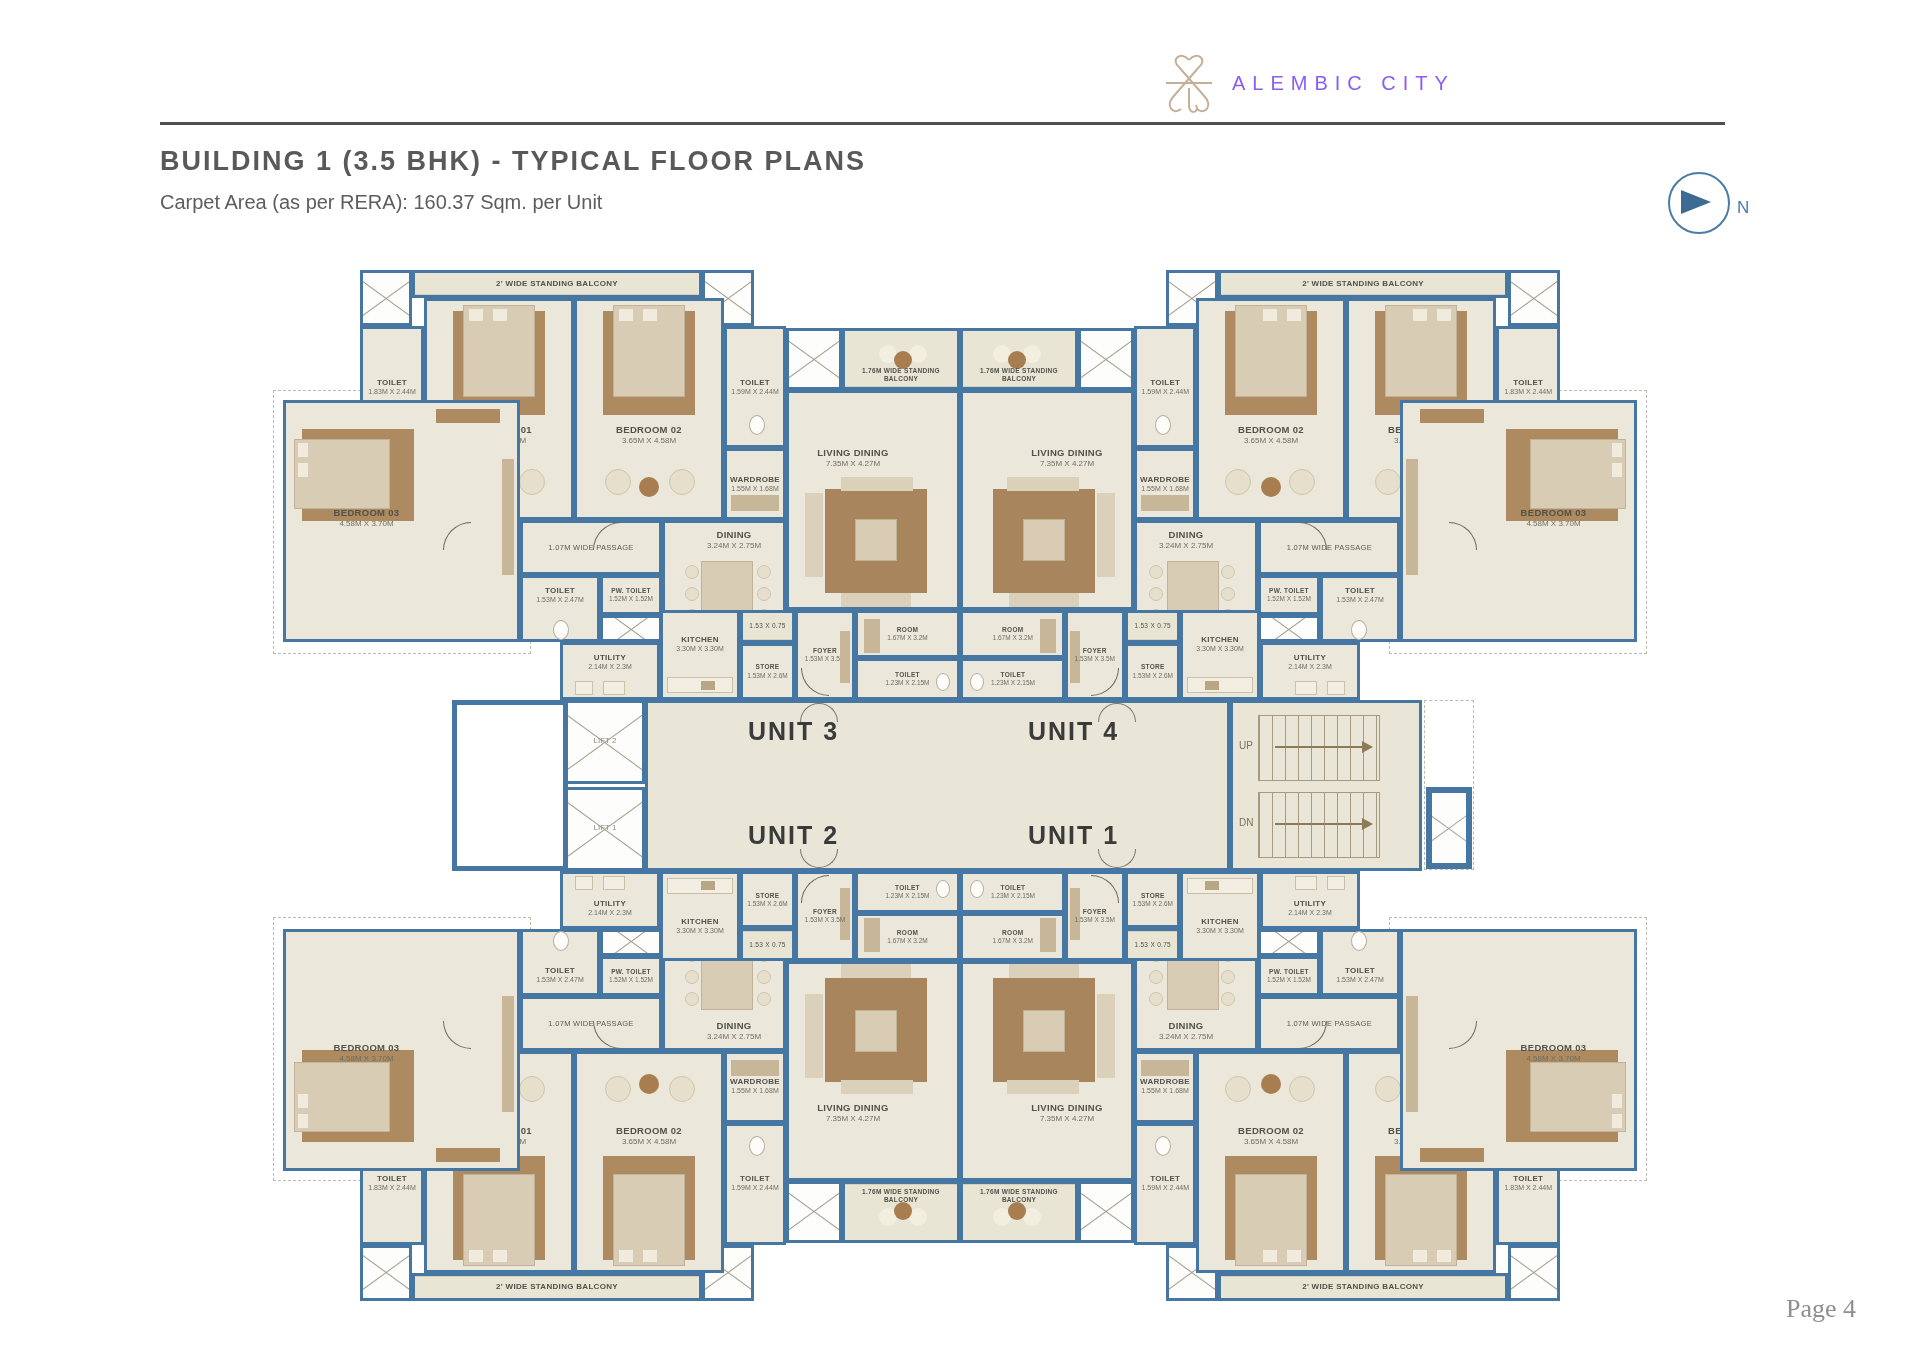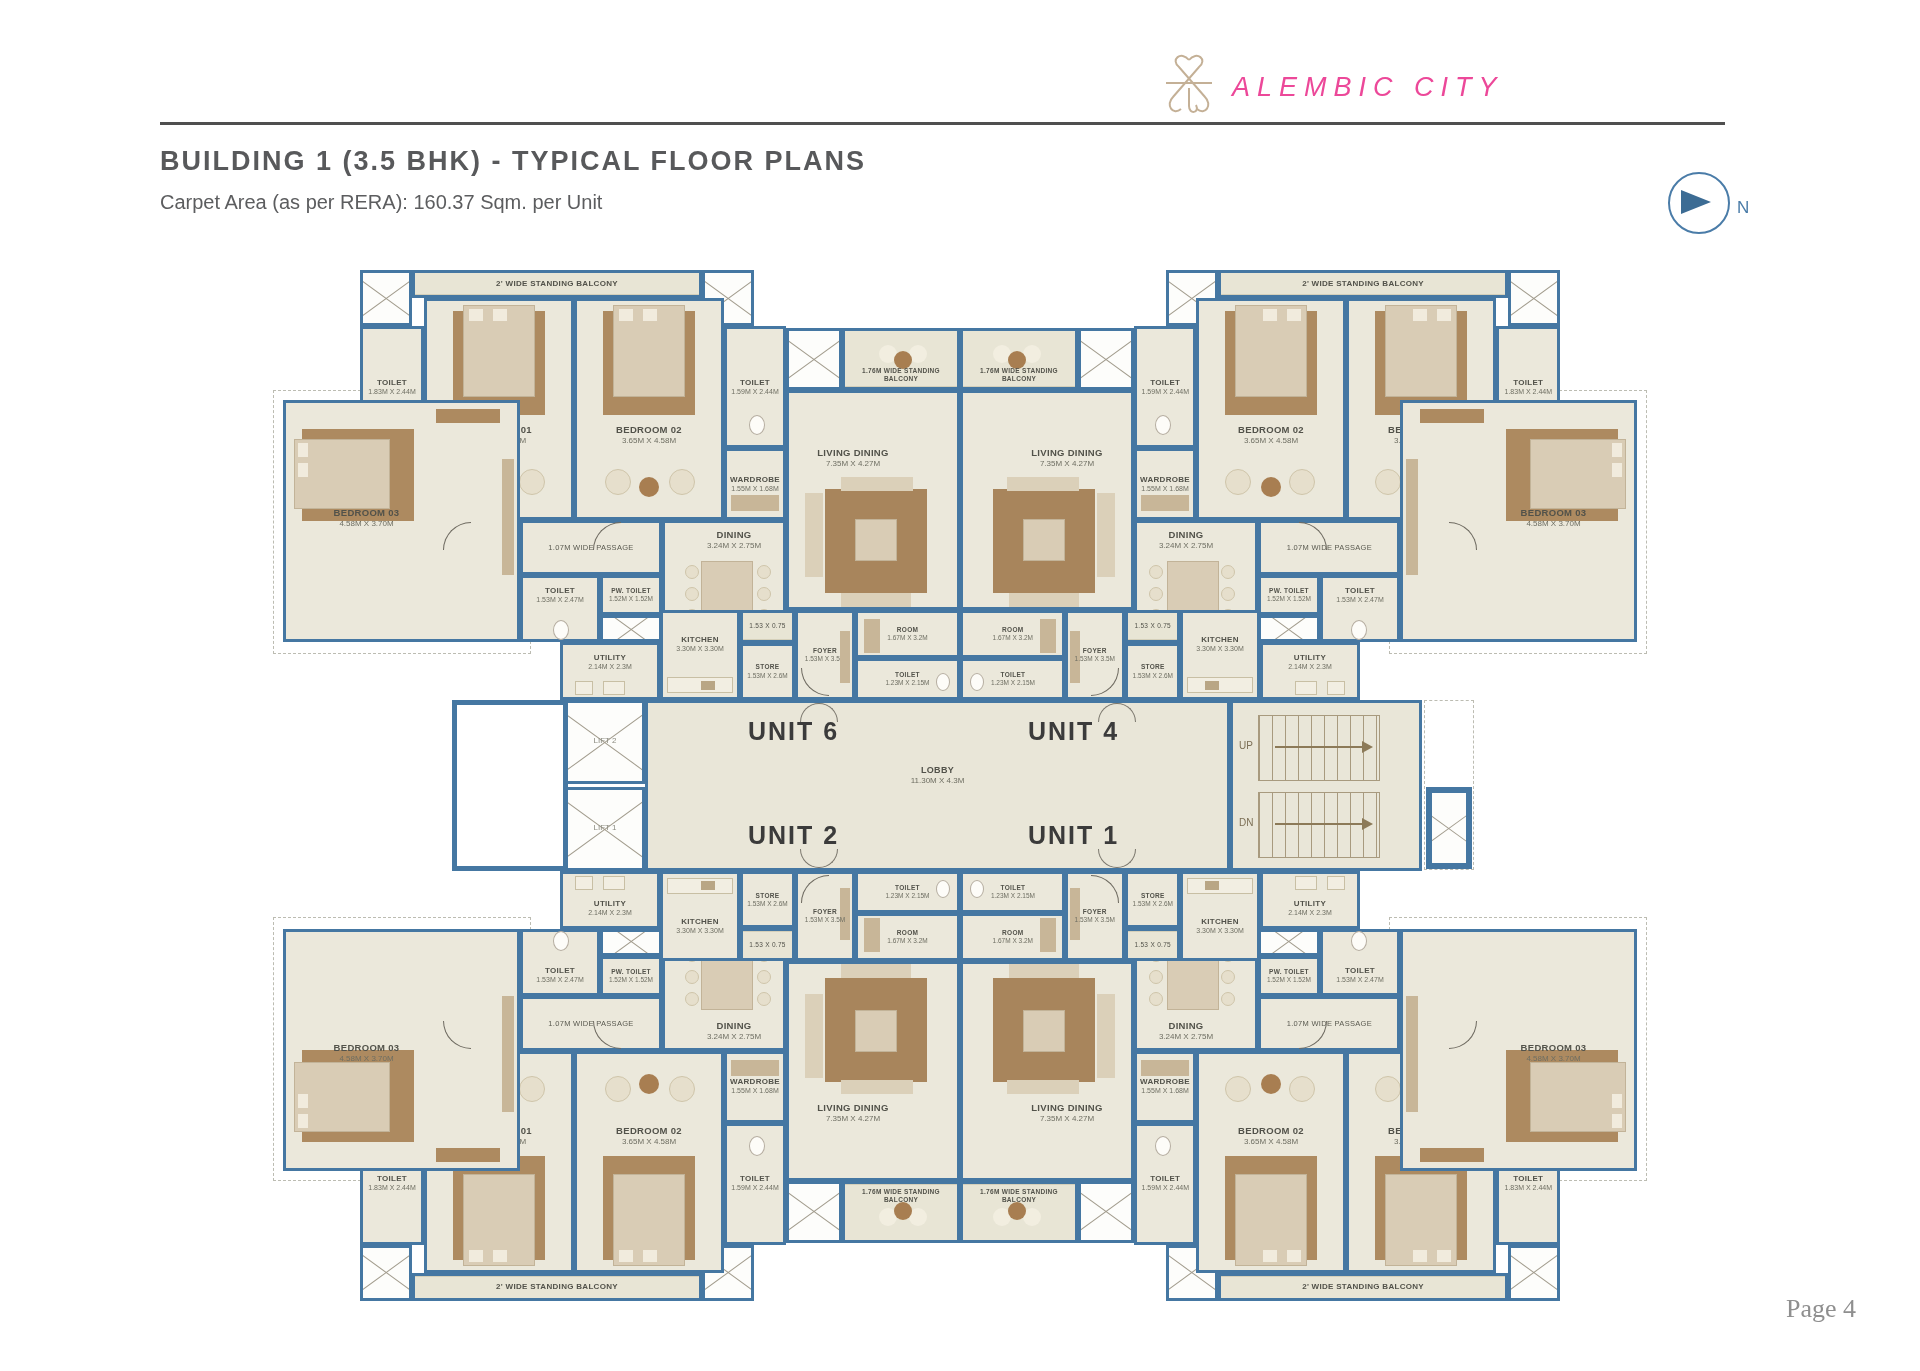--- a/index.html
+++ b/index.html
@@ -5,21 +5,21 @@
   html,body{margin:0;padding:0;background:#fff;}
   #page{position:relative;width:1920px;height:1371px;background:#ffffff;overflow:hidden;
         font-family:"Liberation Sans", sans-serif;}
 
   
   .abs{position:absolute;}
   #title{left:160px;top:58px;font-size:38px;font-weight:bold;color:#4a7ca8;letter-spacing:4px;}
   #rule{left:160px;top:122px;width:1565px;height:3px;background:#4f4f4f;}
   #subtitle{left:160px;top:146px;font-size:27px;font-weight:bold;color:#58595b;letter-spacing:2px;}
   #carpet{left:160px;top:191px;font-size:20px;color:#5c5d5f;}
-  #brand{left:1232px;top:72px;font-size:27px;color:#ec4899;letter-spacing:7px;font-style:italic;}
+  #brand{left:1232px;top:72px;font-size:20px;color:#8b5cf6;letter-spacing:7px;}
   #logo{left:1158px;top:52px;width:62px;height:68px;}
   #north{left:1668px;top:172px;width:58px;height:58px;border:2.5px solid #4a7ca8;border-radius:50%;}
   #north-tri{position:absolute;left:11px;top:16px;width:0;height:0;
              border-left:30px solid #3c6c94;border-top:12px solid transparent;border-bottom:12px solid transparent;}
   #north-n{left:1737px;top:198px;font-size:17px;color:#4a7ca8;}
 
   
   .rm{position:absolute;background:#ebe8db;border:3px solid #4577a2;box-sizing:border-box;
       display:flex;align-items:center;justify-content:center;}
   .balc{background:#e8e5d5;box-shadow:inset 0 -4px 0 -3px #d5d0ba;}
@@ -869,28 +869,24 @@
 
   <div class="abs" style="left:452px;top:700px;width:116px;height:171px;background:#fff;border:5px solid #4577a2;box-sizing:border-box;z-index:3"></div>
   <div class="xbox" style="left:565px;top:700px;width:80px;height:84px;z-index:3">
     <span class="liftlbl">LIFT 2</span>
   </div>
   <div class="xbox" style="left:565px;top:787px;width:80px;height:84px;z-index:3">
     <span class="liftlbl">LIFT 1</span>
   </div>
 
   <div class="rm" style="left:645px;top:700px;width:585px;height:171px;background:#e9e6d8;z-index:2">
-    <div class="unitlbl" style="left:100px;top:14px">UNIT 6</div>
+    <div class="unitlbl" style="left:100px;top:14px">UNIT 3</div>
     <div class="unitlbl" style="left:380px;top:14px">UNIT 4</div>
     <div class="unitlbl" style="left:100px;top:118px">UNIT 2</div>
     <div class="unitlbl" style="left:380px;top:118px">UNIT 1</div>
-    <div class="lbl" style="position:absolute;left:0;right:0;top:62px">
-      <div class="nm" style="font-size:9px">LOBBY</div>
-      <div class="dm" style="font-size:8px">11.30M X 4.3M</div>
-    </div>
     <div class="arc" style="left:152px;top:0;width:38px;height:19px;border-bottom:none;border-radius:19px 19px 0 0"></div>
     <div class="arc" style="left:450px;top:0;width:38px;height:19px;border-bottom:none;border-radius:19px 19px 0 0"></div>
     <div class="arc" style="left:152px;top:146px;width:38px;height:19px;border-top:none;border-radius:0 0 19px 19px"></div>
     <div class="arc" style="left:450px;top:146px;width:38px;height:19px;border-top:none;border-radius:0 0 19px 19px"></div>
   </div>
 
   <div class="stairs" style="left:1230px;top:700px;width:192px;height:171px;z-index:2">
     <div class="flight" style="left:25px;top:12px;width:120px;height:64px"></div>
     <div class="flight" style="left:25px;top:89px;width:120px;height:64px"></div>
     <div class="sarrow" style="left:42px;top:43px;width:88px"></div>

